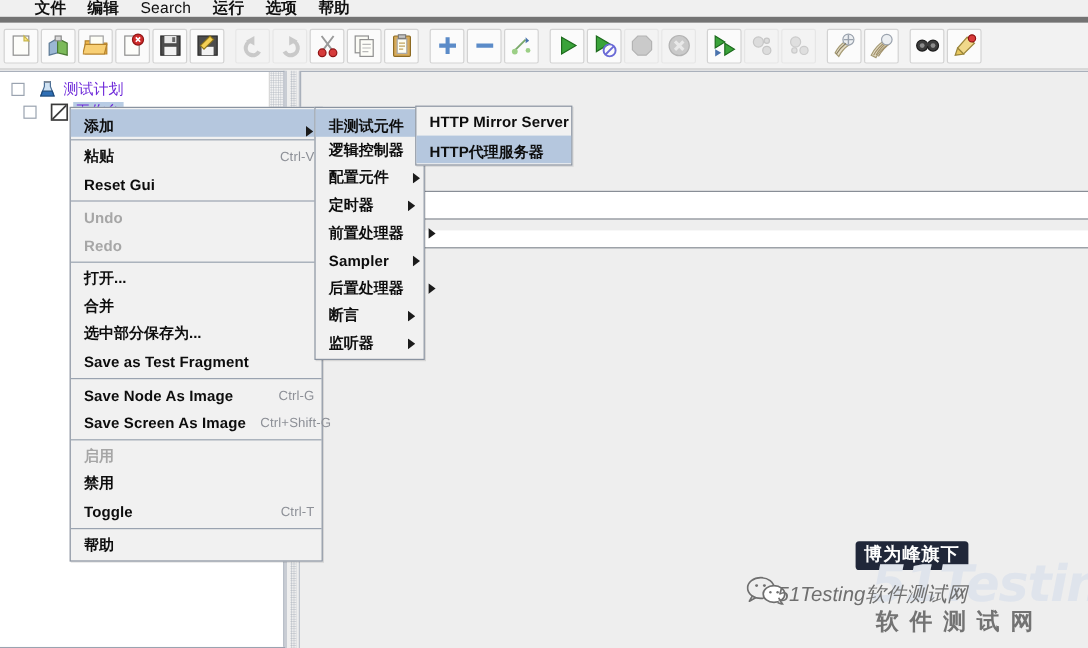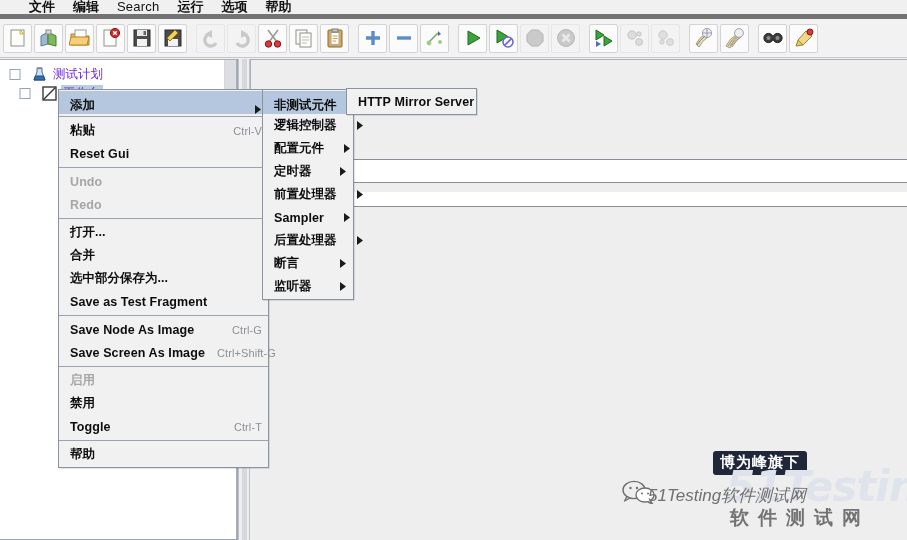--- a/index.html
+++ b/index.html
@@ -623,20 +623,24 @@
           </svg>
         </span>
       </div>
     </div>
 
   <div class="menu" id="nonmenu" style="left:346px; top:88px; width:131px;">
       <div class="row latin">
         <span class="lbl">HTTP Mirror Server</span>
         <span class="spacer"></span>
       </div>
+      <div class="row cjk sel">
+        <span class="lbl">HTTP代理服务器</span>
+        <span class="spacer"></span>
+      </div>
     </div>
 
   <div class="wm wm-badge">博为峰旗下</div>
   <div class="wm wm-51">51Testing</div>
   <div class="wm wm-cn">软件测试网</div>
   <div class="wm wm-wechat">
     <svg width="34" height="24" viewBox="0 0 34 24">
       <ellipse cx="12" cy="10" rx="11" ry="8.6" fill="none" stroke="#6f6f6f" stroke-width="1.4"></ellipse>
       <path d="M5 16.5 L2.5 21 L8 18" fill="none" stroke="#6f6f6f" stroke-width="1.4" stroke-linejoin="round"></path>
       <circle cx="8.5" cy="8" r="1.2" fill="#6f6f6f"></circle>

